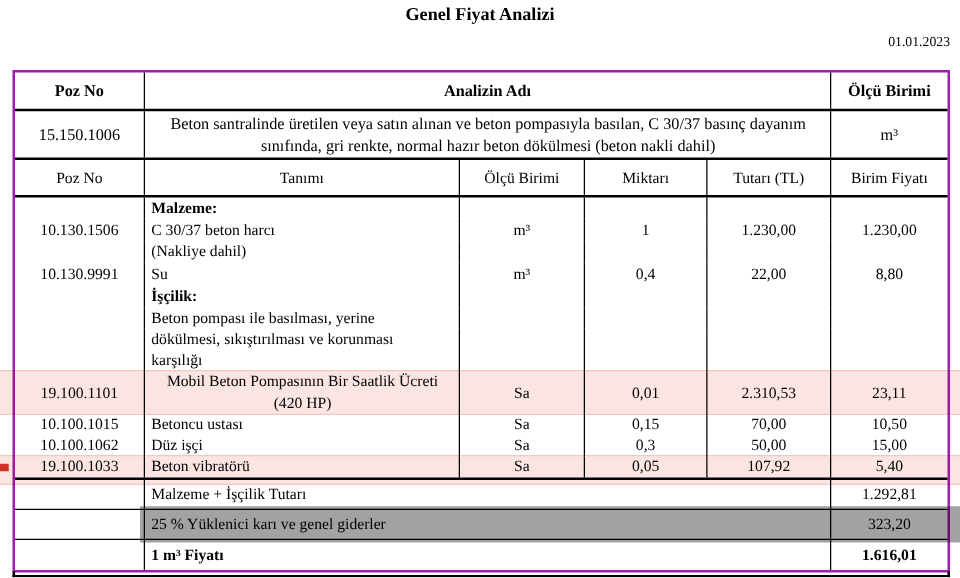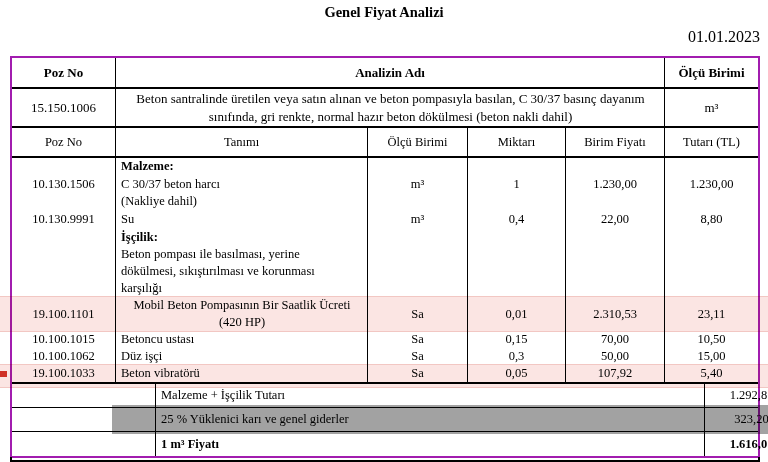--- a/index.html
+++ b/index.html
@@ -10,21 +10,21 @@
     font-family:"Liberation Serif","DejaVu Serif",serif;
     color:#000;
     overflow:hidden;
   }
   .title{
     position:absolute;top:4px;left:0;width:768px;
     text-align:center;font-size:14.5px;font-weight:bold;
   }
   .date{
     position:absolute;top:28px;right:8px;
-    font-size:16px;text-align:right;
+    font-size:11px;text-align:right;
   }
   .table{
     position:absolute;left:10px;top:56px;width:750px;
     border:2px solid #a21caf;box-sizing:border-box;
     font-size:12.5px;
   }
   .row{display:grid;box-sizing:border-box;}
   .cols3{grid-template-columns:104px 549px 93px;}
   .cols6{grid-template-columns:104px 252px 100px 98px 99px 93px;}
   .c{
@@ -39,21 +39,21 @@
   .row-h1{height:31px;border-bottom:2px solid #000;font-weight:bold;font-size:13px;}
   .row-poz{height:39px;border-bottom:2px solid #000;font-weight:normal;font-size:13px;}
   .row-poz .desc{line-height:18px;}
   .row-h2{height:30px;border-bottom:2px solid #000;}
   .tbody{height:226px;border-bottom:2px solid #000;box-sizing:border-box;}
   .brow{display:grid;grid-template-columns:104px 252px 100px 98px 99px 93px;box-sizing:border-box;}
   .lh17{height:17px;}
   .lh18{height:18px;}
   .lh34{height:34px;}
   .brow .c{font-size:12.5px;line-height:17px;}
-  .srow{height:24px;border-bottom:1px solid #000;padding-left:40px;}
+  .srow{height:24px;border-bottom:1px solid #000;}
   .srow:last-child{border-bottom:none;}
   .srow .c{font-size:12.5px;}
   
   .overlay{position:absolute;pointer-events:none;mix-blend-mode:multiply;}
   .pink{
     background:var(--highlight-pink,#fbe5e3);
     border-top:1px solid #f2c7c3;border-bottom:1px solid #f2c7c3;
   }
   .gray{background:var(--highlight-gray,#a2a2a2);}
   .red-marker{position:absolute;background:var(--red-marker,#cf3126);}
@@ -83,22 +83,22 @@
       <div class="c">15.150.1006</div>
       <div class="c left desc">Beton santralinde üretilen veya satın alınan ve beton pompasıyla basılan, C 30/37 basınç dayanım sınıfında, gri renkte, normal hazır beton dökülmesi (beton nakli dahil)</div>
       <div class="c">m³</div>
     </div>
 
     <div class="row cols6 row-h2">
       <div class="c">Poz No</div>
       <div class="c">Tanımı</div>
       <div class="c">Ölçü Birimi</div>
       <div class="c">Miktarı</div>
+      <div class="c">Tutarı (TL)</div>
       <div class="c">Birim Fiyatı</div>
-      <div class="c">Tutarı (TL)</div>
     </div>
 
     <div class="tbody">
 
       <div class="brow lh17">
         <div class="c"></div>
         <div class="c left bold">Malzeme:</div>
         <div class="c"></div>
         <div class="c"></div>
         <div class="c"></div>

